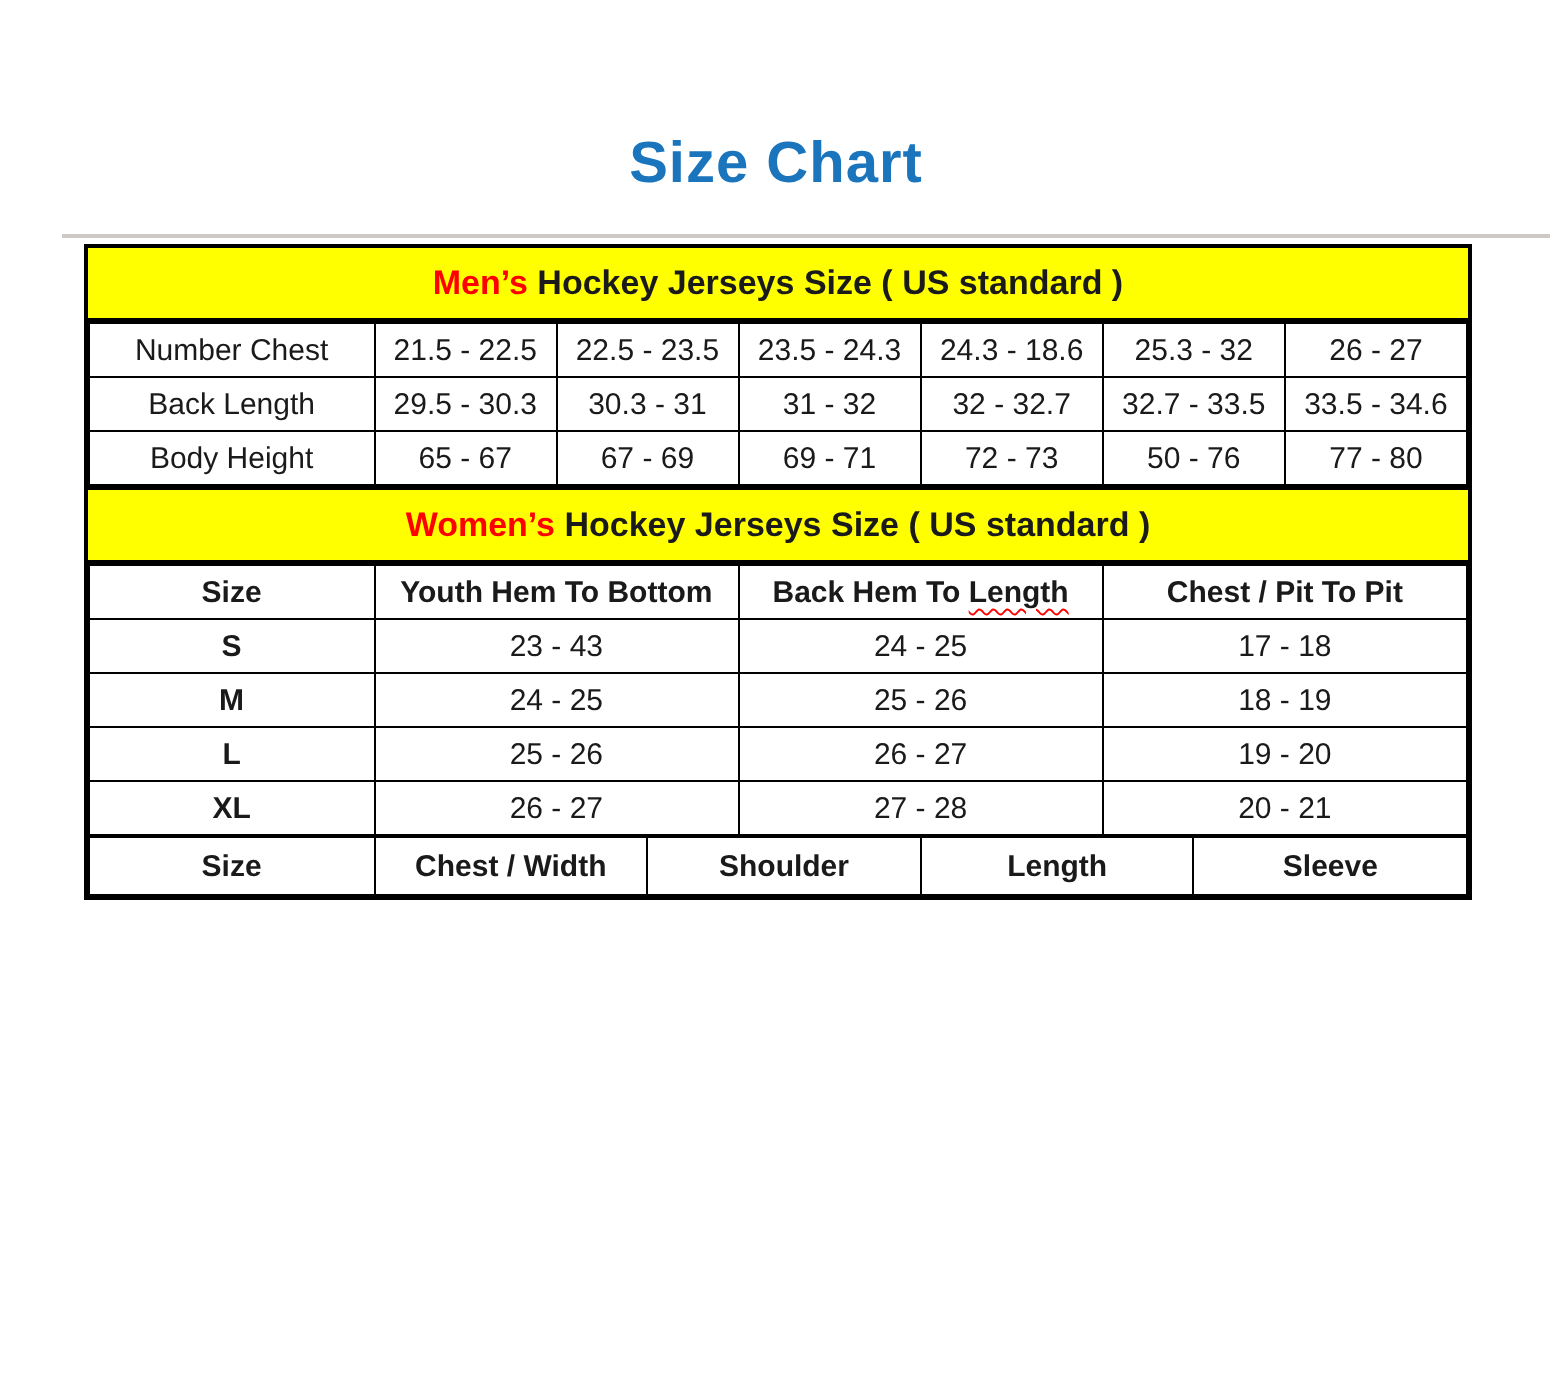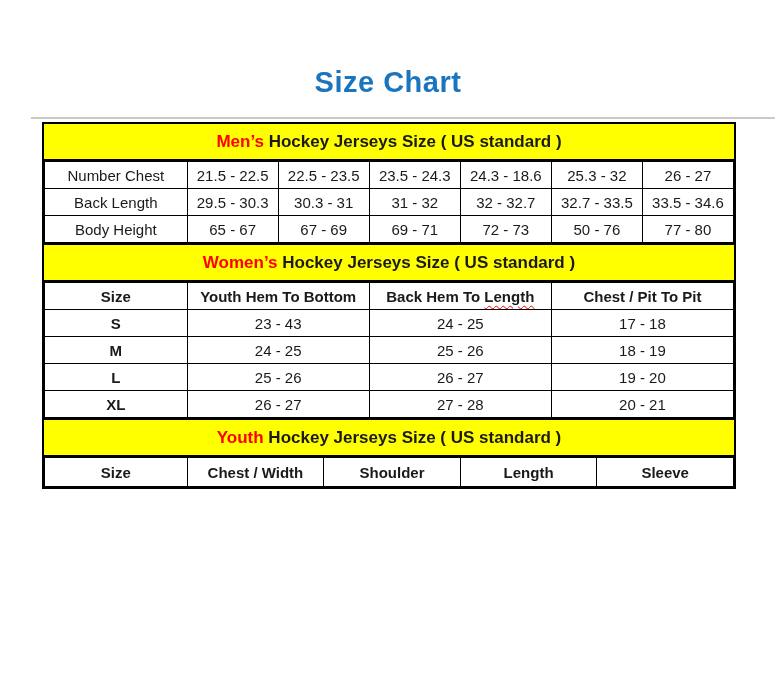--- a/index.html
+++ b/index.html
@@ -140,24 +140,20 @@
       </tr>
       <tr>
         <td class="bold-label">XL</td>
         <td>26 - 27</td>
         <td>27 - 28</td>
         <td>20 - 21</td>
       </tr>
     </tbody>
   </table>
 
-  <div class="banner mid">
-    <span class="accent">Youth</span>
-    <span>Hockey Jerseys Size ( US standard )</span>
-  </div>
   <table class="youth-table">
     <colgroup>
         <col class="c-label">
         <col>
         <col>
         <col>
         <col>
       </colgroup>
     <tbody>
       <tr>

